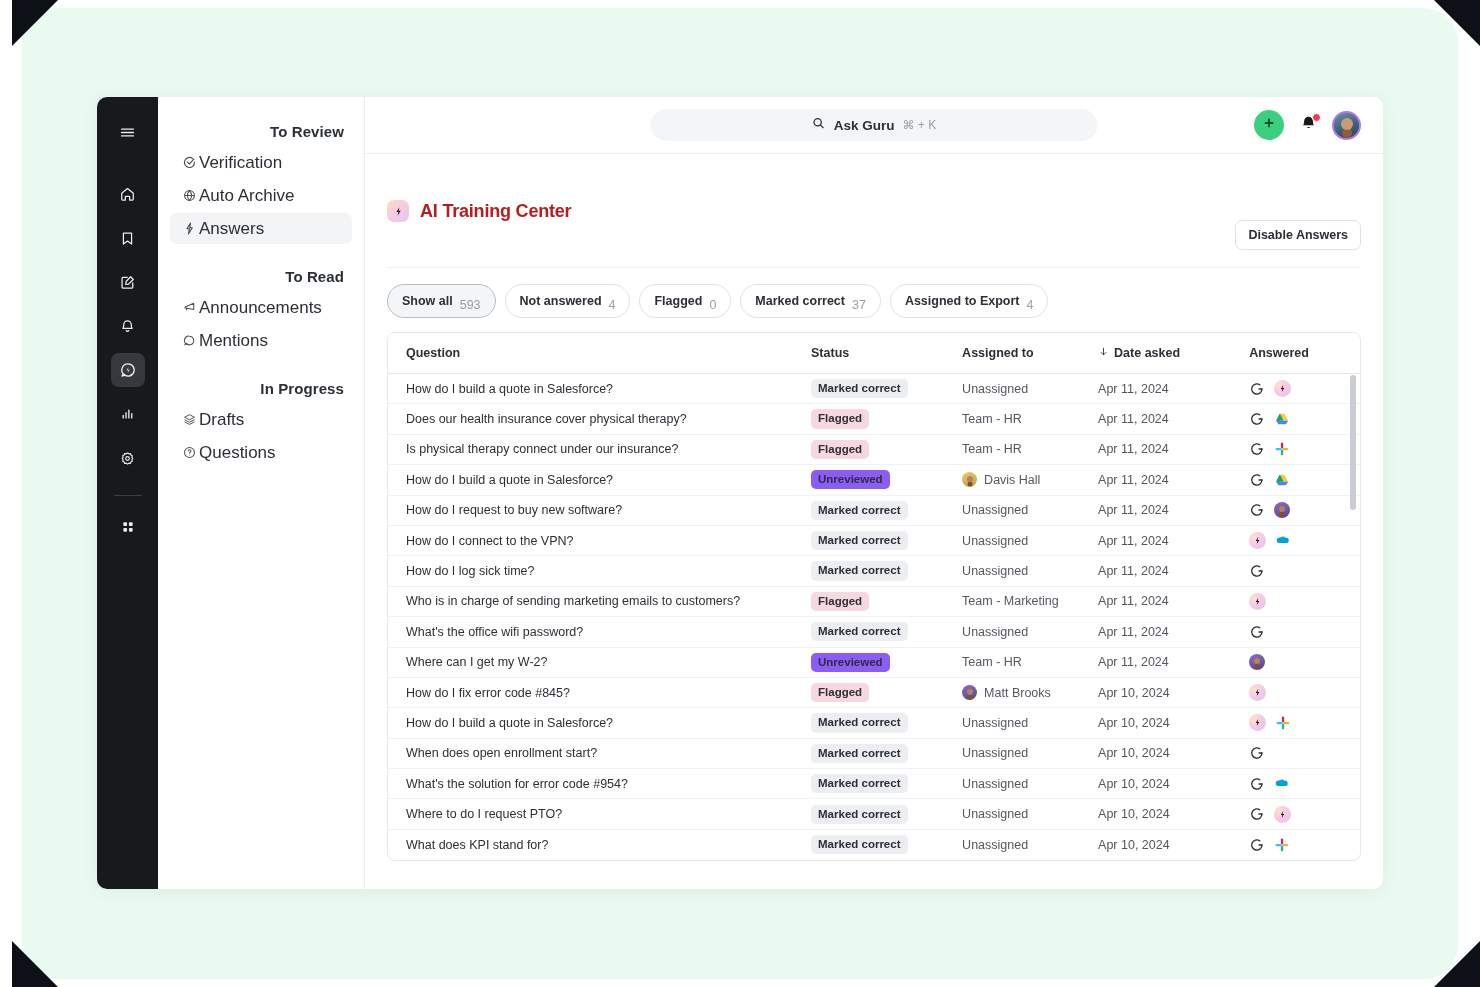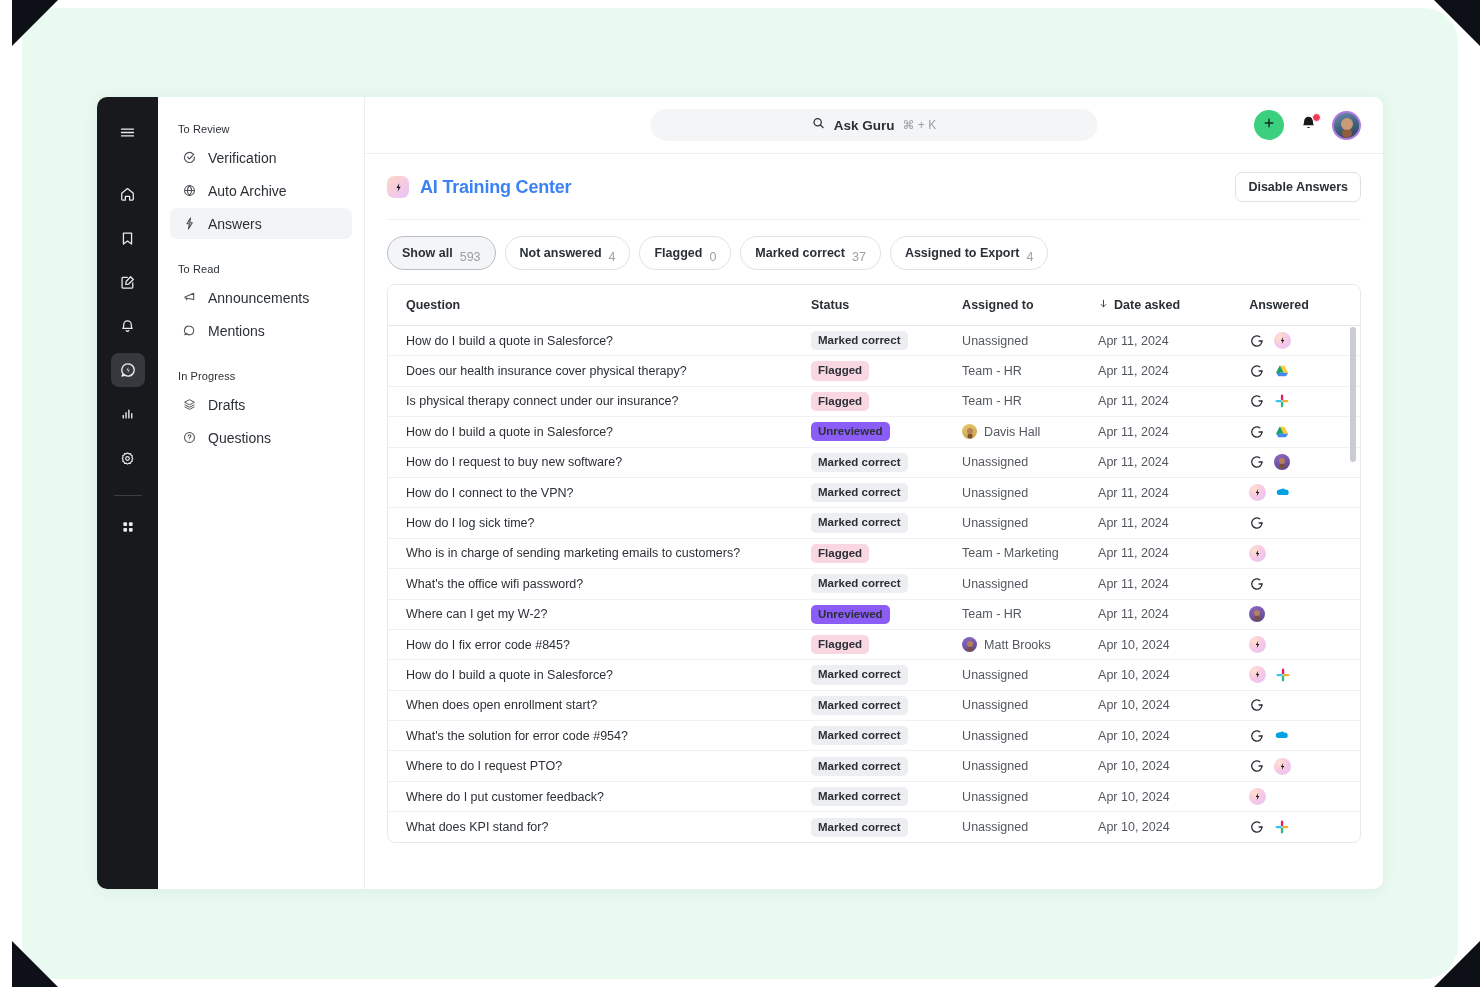--- a/index.html
+++ b/index.html
@@ -53,29 +53,29 @@
   .rail-btn svg { display: block; }
   .rail-divider { width: 28px; height: 1px; background: #3a3d42; margin: 10px 0 14px; }
 
   
   .nav {
     width: 207px; flex: 0 0 207px; background: #ffffff;
     border-right: 1px solid #eceef0;
     padding: 18px 12px 0 12px;
   }
   .nav-group-title {
-    font-size: 11px; font-weight: 400; color: #2b3036;
-    padding: 8px 8px 7px 8px; letter-spacing: .1px;
+    font-size: 15px; font-weight: 700; color: #2b3036;
+    padding: 8px 8px 7px 8px; letter-spacing: .1px; text-align: right;
   }
   .nav-group-title.spaced { margin-top: 16px; }
   .nav-item {
-    display: flex; align-items: center; gap: 11px;
+    display: flex; align-items: center; gap: 2px;
     height: 31px; padding: 0 9px 0 11px;
     border-radius: 7px; cursor: pointer;
-    font-size: 14px; color: #2b3036; margin-bottom: 2px;
+    font-size: 17px; color: #2b3036; margin-bottom: 2px;
   }
   .nav-item .ni-icon { width: 16px; height: 16px; display: flex; align-items: center; justify-content: center; color: #4b5057; flex: 0 0 16px; }
   .nav-item.active { background: #f3f4f6; }
 
   
   .main { flex: 1; display: flex; flex-direction: column; background: #fff; min-width: 0; }
 
   .topbar {
     height: 57px; display: flex; align-items: center;
     padding: 0 22px; border-bottom: 1px solid #eceef0;
@@ -109,25 +109,25 @@
     box-shadow: 0 9px 0 -1px #8e5f3c;
   }
 
   
   .page-head { padding: 18px 22px 0 22px; display: flex; align-items: center; }
   .ai-badge {
     width: 22px; height: 22px; border-radius: 7px; margin-right: 11px;
     background: linear-gradient(135deg,#ffd9c2 0%,#f6c9e4 55%,#e4c6f7 100%);
     display: flex; align-items: center; justify-content: center;
   }
-  .page-title { font-size: 18px; font-weight: 700; color: #3b82f6; letter-spacing: -.2px; }
+  .page-title { font-size: 18px; font-weight: 700; color: #b91c1c; letter-spacing: -.2px; }
   .disable-btn {
     margin-left: auto; border: 1px solid #dfe2e5; background: #fff;
     border-radius: 7px; padding: 7px 12px; font-size: 12.5px; font-weight: 700;
-    color: #2b3036; cursor: pointer; font-family: inherit;
+    color: #2b3036; cursor: pointer; font-family: inherit; margin-top: 48px;
   }
   .head-rule { height: 1px; background: #eceef0; margin: 17px 22px 0 22px; }
 
   
   .chips { display: flex; gap: 9px; padding: 16px 22px 0 22px; flex-wrap: wrap; }
   .chip {
     border: 1px solid #dfe2e5; border-radius: 17px; background: #fff;
     height: 29px; padding: 16px 14px; display: flex; align-items: center; gap: 7px;
     font-size: 12.5px; font-weight: 700; color: #2b3036; cursor: pointer;
   }
@@ -748,39 +748,20 @@
                     </svg>
                     <span class="ic-bolt">
                       <svg width="9" height="9" viewBox="0 0 20 20" fill="#17191c">
                         <path d="M11.6 2.4 6.2 11h3.5l-1.3 6.6 5.6-8.8h-3.6z"></path>
                       </svg>
                     </span>
                   </div>
                 </td>
               </tr>
               <tr>
-                <td class="c-q">Where do I put customer feedback?</td>
-                <td class="c-st"><span class="badge correct">Marked correct</span></td>
-                <td class="c-as">
-                  <div class="assigned plain">
-                    <span>Unassigned</span>
-                  </div>
-                </td>
-                <td class="c-da"><span class="date">Apr 10, 2024</span></td>
-                <td class="c-an">
-                  <div class="ans-icons">
-                    <span class="ic-bolt">
-                      <svg width="9" height="9" viewBox="0 0 20 20" fill="#17191c">
-                        <path d="M11.6 2.4 6.2 11h3.5l-1.3 6.6 5.6-8.8h-3.6z"></path>
-                      </svg>
-                    </span>
-                  </div>
-                </td>
-              </tr>
-              <tr>
                 <td class="c-q">What does KPI stand for?</td>
                 <td class="c-st"><span class="badge correct">Marked correct</span></td>
                 <td class="c-as">
                   <div class="assigned plain">
                     <span>Unassigned</span>
                   </div>
                 </td>
                 <td class="c-da"><span class="date">Apr 10, 2024</span></td>
                 <td class="c-an">
                   <div class="ans-icons">

